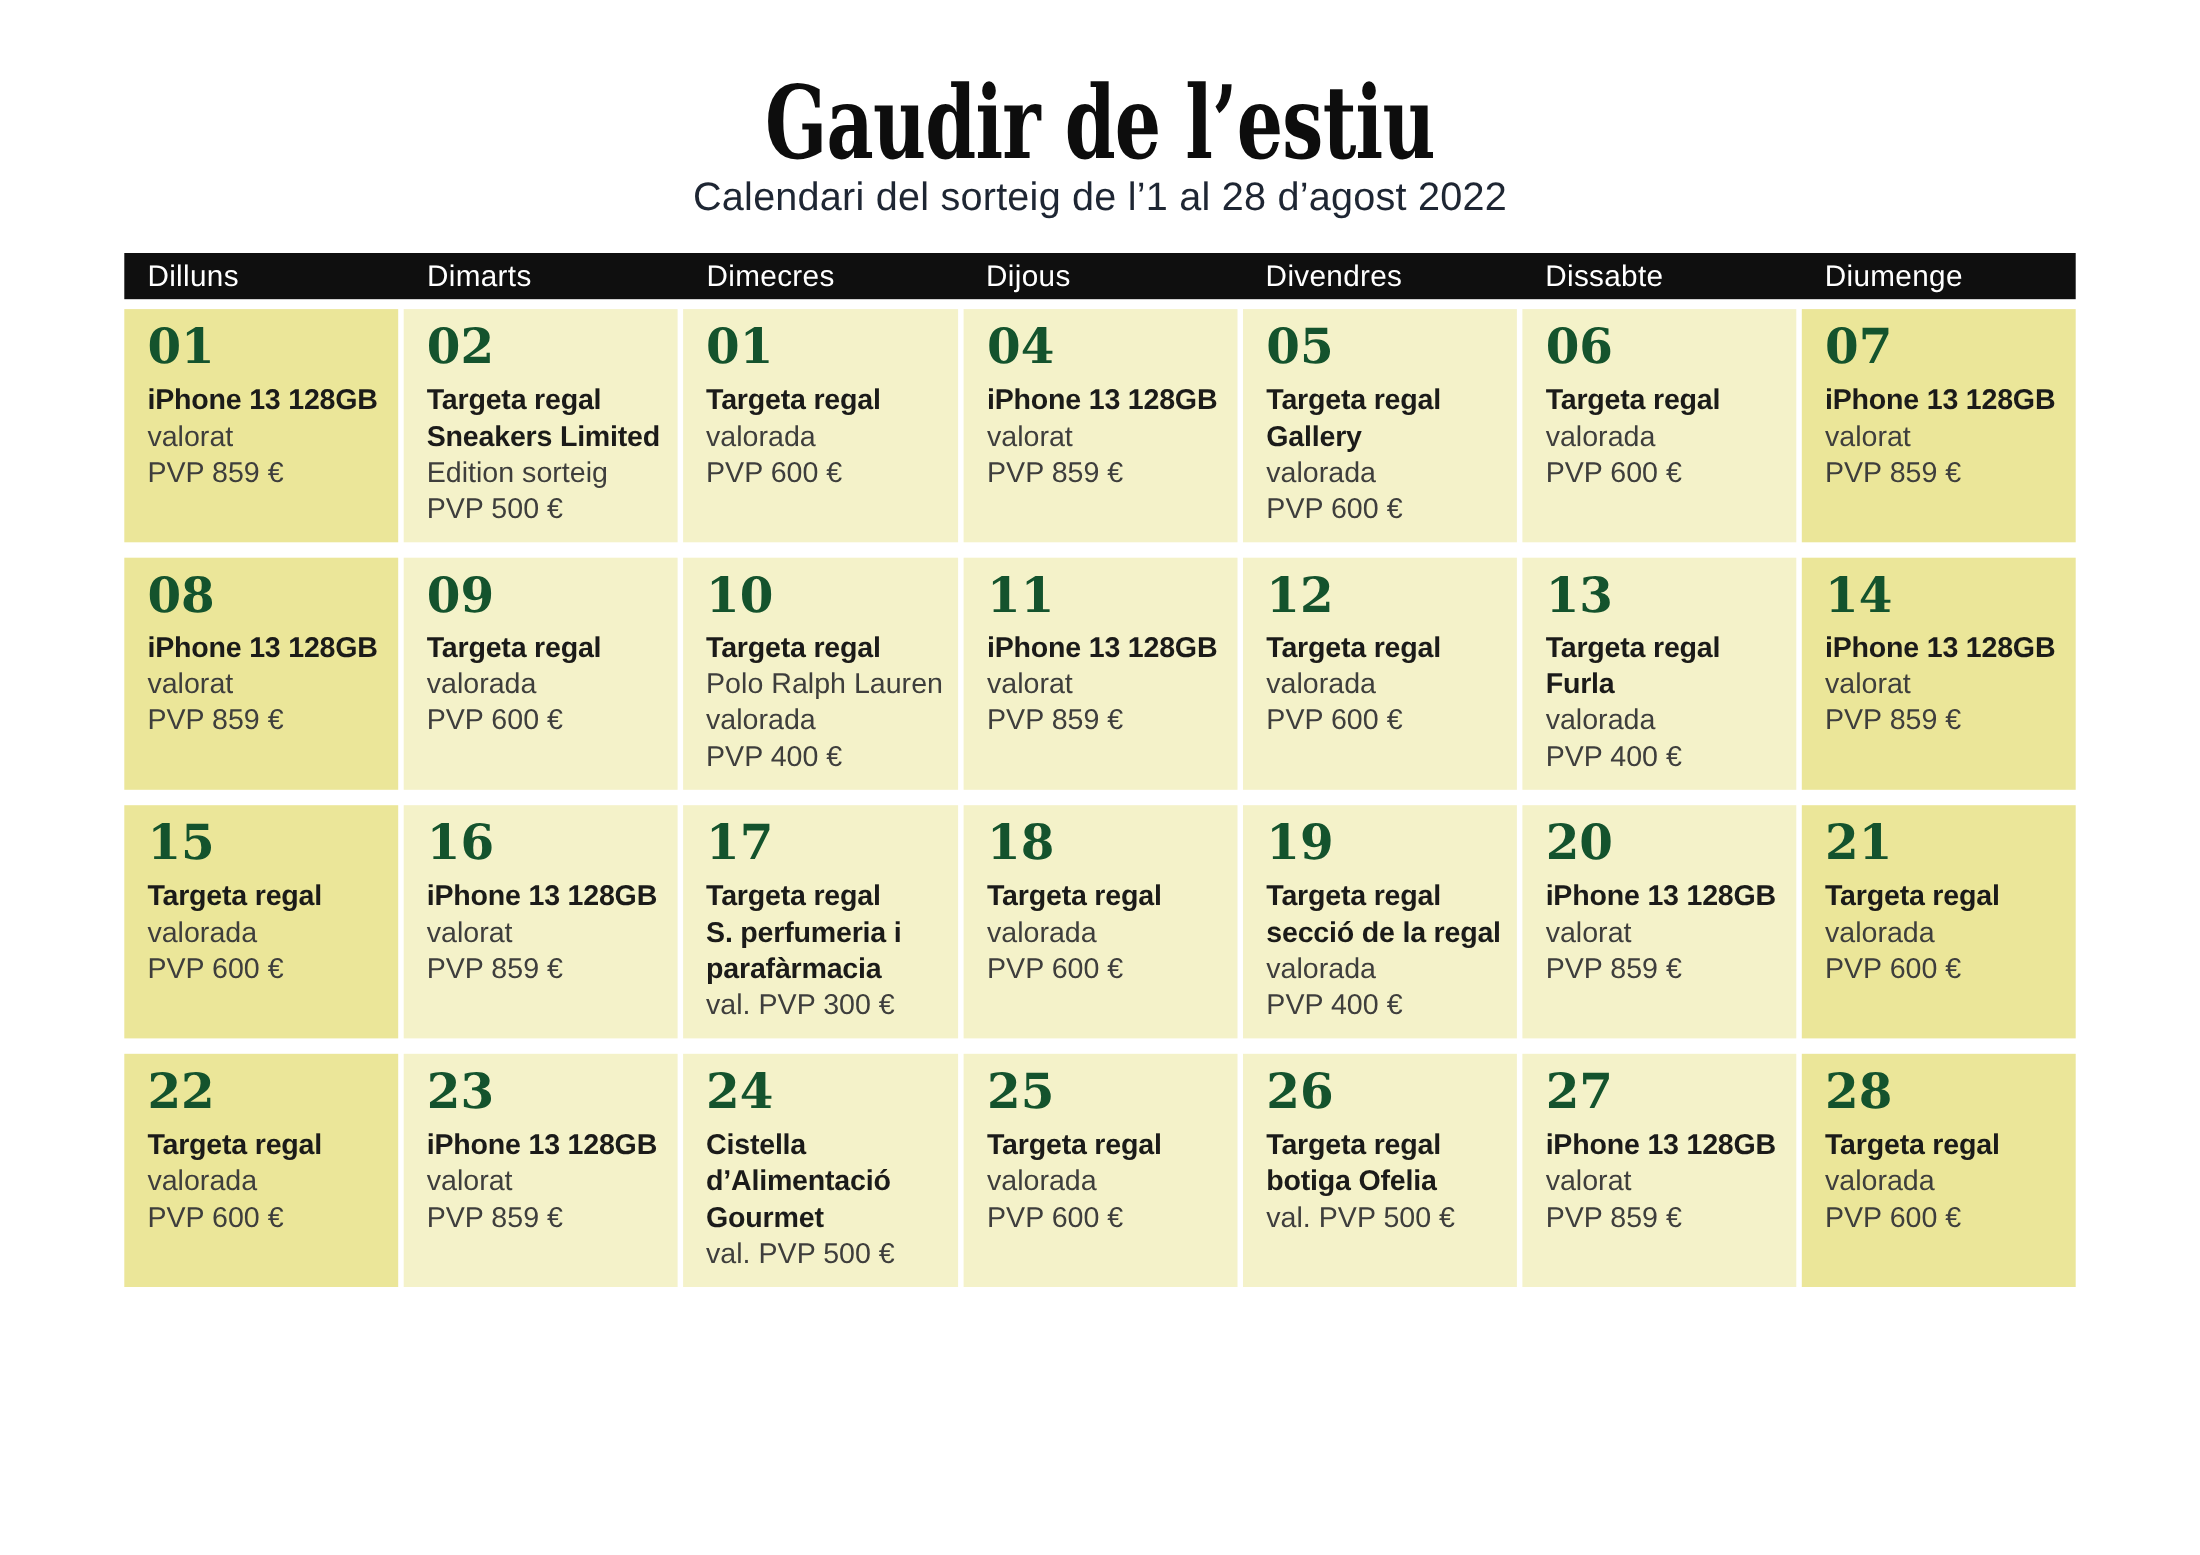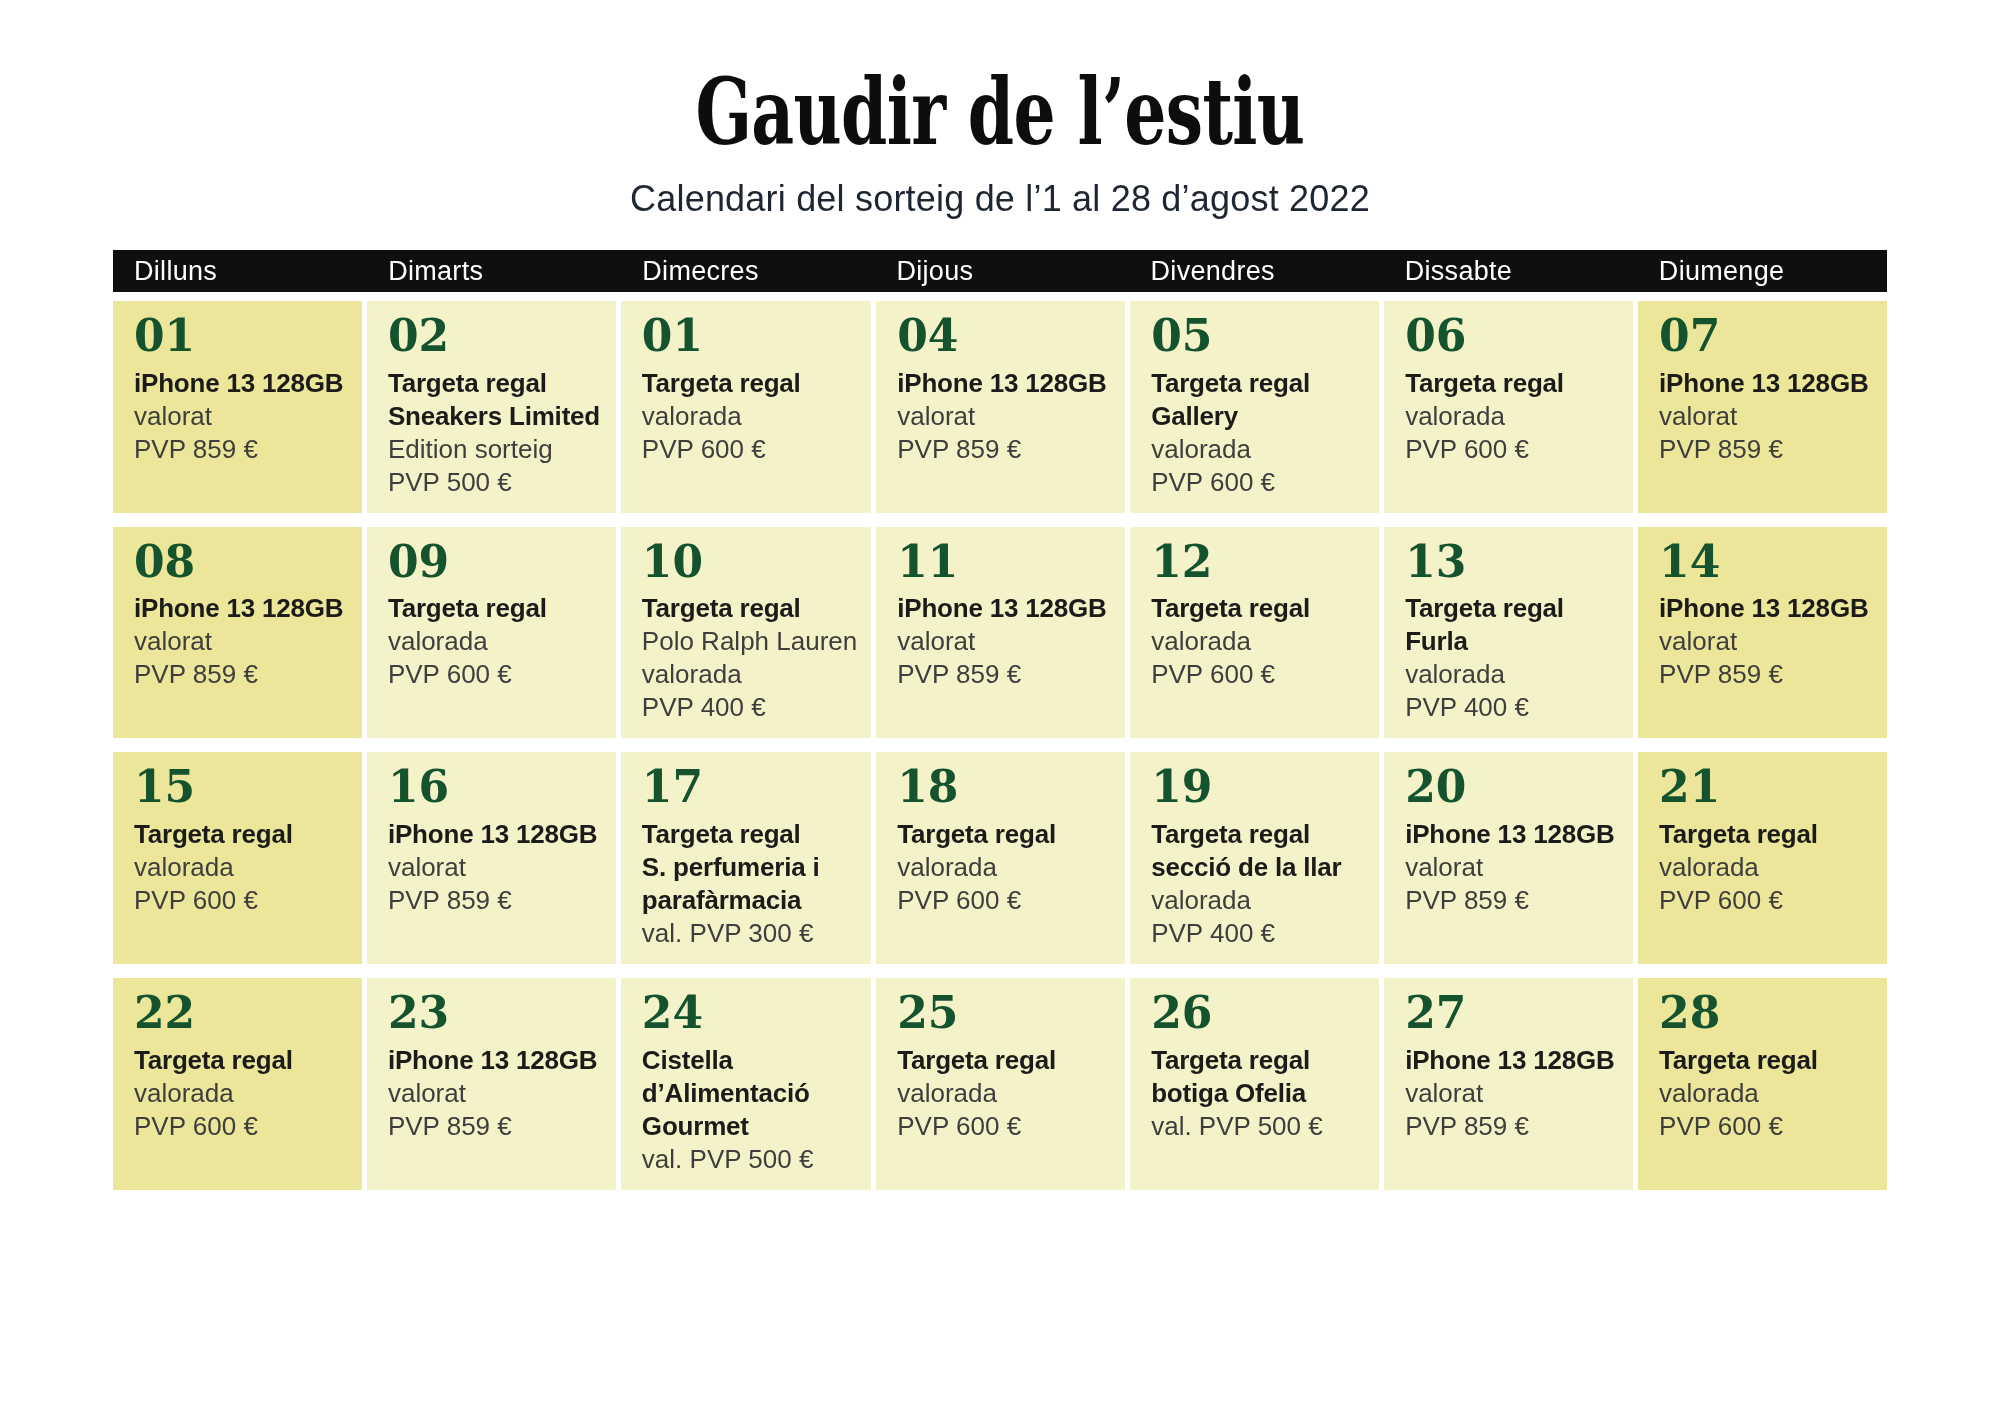--- a/index.html
+++ b/index.html
@@ -44,21 +44,21 @@
     font-weight: 700;
     font-size: 92px;
     line-height: 1;
     color: #0d0d0d;
     letter-spacing: -0.01em;
     transform: scaleX(0.72);
     transform-origin: center;
     white-space: nowrap;
   }
   .tagline {
-    margin: 20px 0 0 0;
+    margin: 0 0 0 0;
     font-size: 36px;
     font-weight: 400;
     color: var(--tagline-color, #1e2633);
     letter-spacing: 0.2px;
   }
   .calendar {
     margin: 30px 113px 0 113px;
   }
   .day-header-row {
     background: var(--bar-color, #0f0f0f);
@@ -245,21 +245,21 @@
         </div>
         <div class="cell shade-light">
           <div class="day-num">18</div>
           <div class="line line-bold">Targeta regal</div>
           <div class="line line-reg">valorada</div>
           <div class="line line-reg">PVP 600 €</div>
         </div>
         <div class="cell shade-light">
           <div class="day-num">19</div>
           <div class="line line-bold">Targeta regal</div>
-          <div class="line line-bold">secció de la llar</div>
+          <div class="line line-bold">secció de la regal</div>
           <div class="line line-reg">valorada</div>
           <div class="line line-reg">PVP 400 €</div>
         </div>
         <div class="cell shade-light">
           <div class="day-num">20</div>
           <div class="line line-bold">iPhone 13 128GB</div>
           <div class="line line-reg">valorat</div>
           <div class="line line-reg">PVP 859 €</div>
         </div>
         <div class="cell shade-dark">

